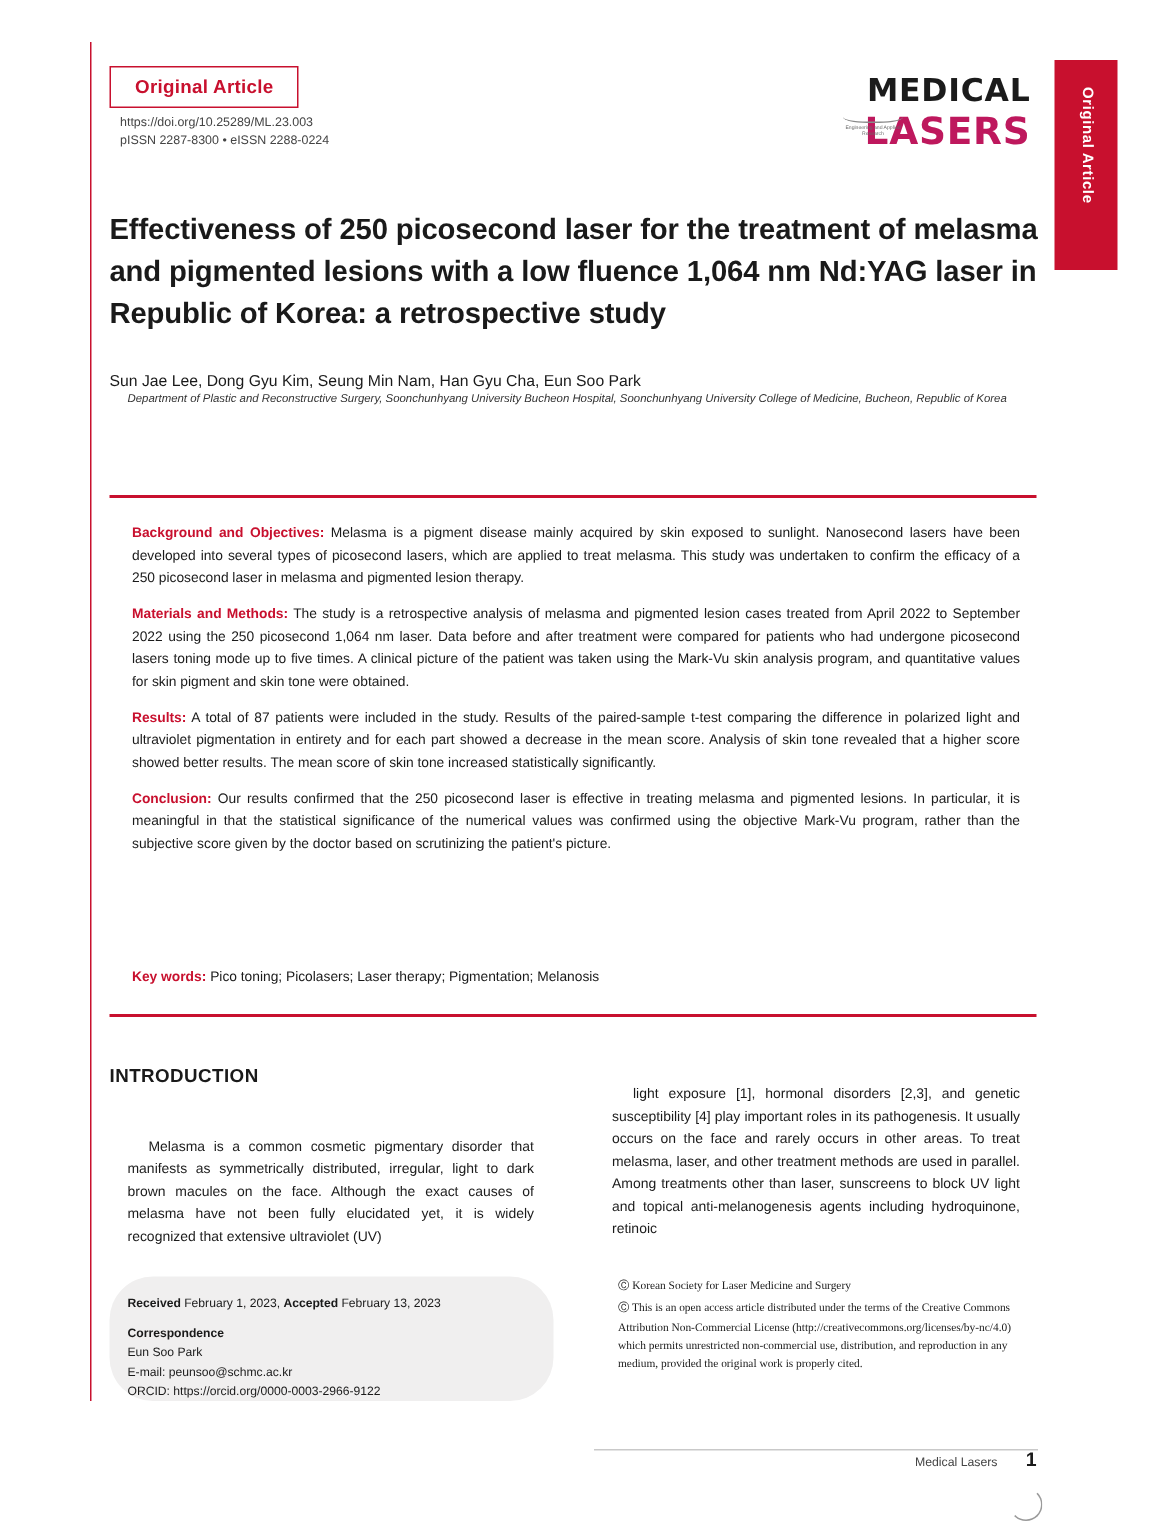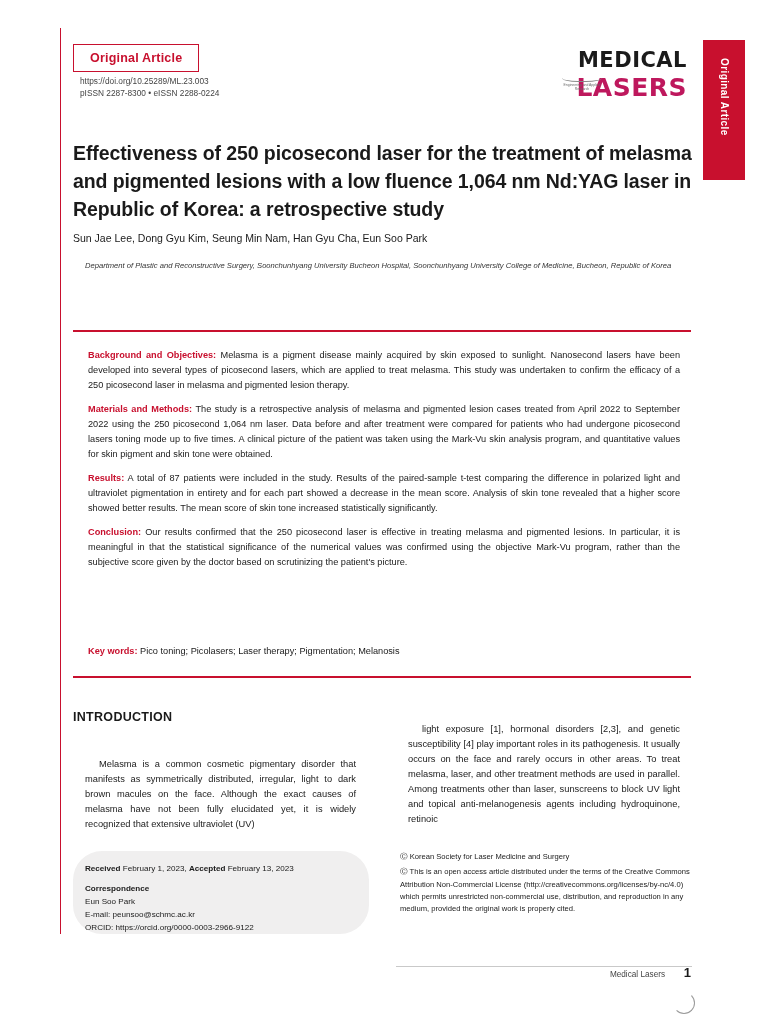--- a/index.html
+++ b/index.html
@@ -130,21 +130,21 @@
     font-size: 19.5px;
     font-weight: bold;
     line-height: 1.43;
     color: #1a1a1a;
     letter-spacing: -.1px;
   }
 
   .authors {
     position: absolute;
     left: 73px;
-    top: 232px;
+    top: 248px;
     width: 620px;
     font-size: 10.5px;
     color: #1a1a1a;
   }
   .affil {
     position: absolute;
     left: 73px;
     top: 260px;
     width: 618px;
     font-size: 7.6px;
@@ -248,21 +248,21 @@
   .foot-left .corr-title { font-weight: bold; margin-top: 7px; }
   .foot-right {
     position: absolute;
     left: 396px;
     top: 851px;
     width: 296px;
     font-size: 7.6px;
     line-height: 1.62;
     color: #1a1a1a;
   }
-  .foot-right p { margin: 0 0 3px 4px; }
+  .foot-right p { margin: 0 0 3px 16px; font-family: Liberation Serif, serif; }
 
   .footer-line {
     position: absolute;
     left: 396px;
     top: 966px;
     width: 296px;
     height: 1px;
     background: #c9c9c9;
   }
   .footer-journal {

